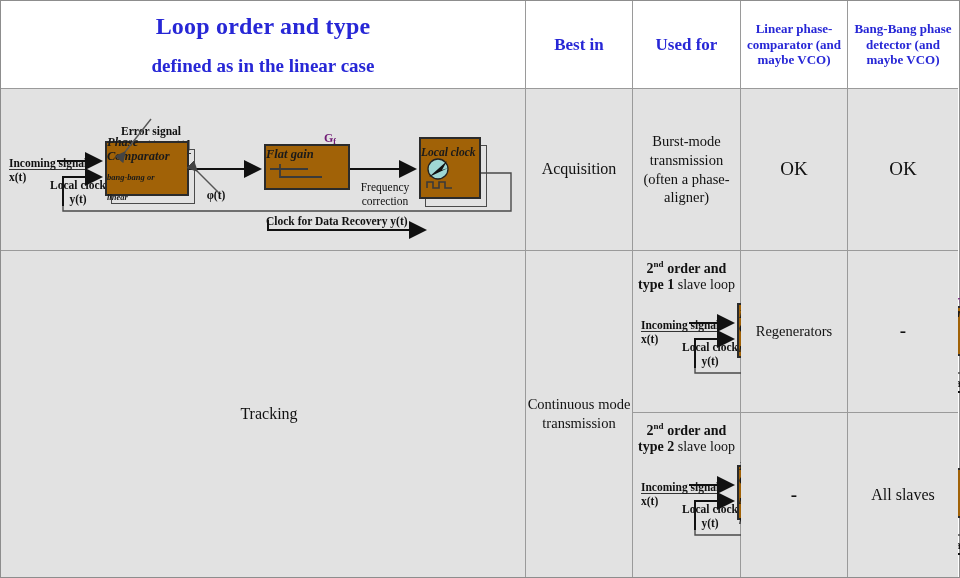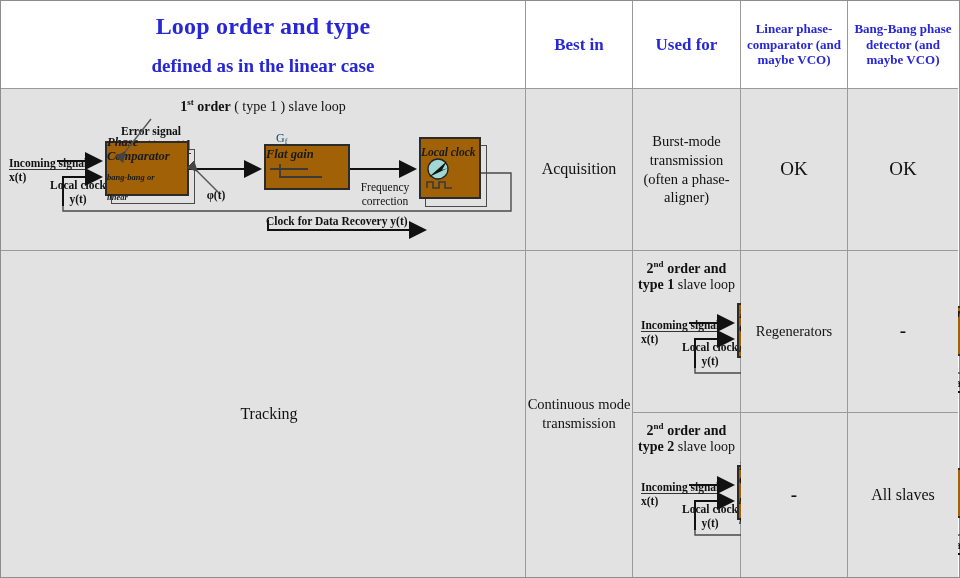--- a/index.html
+++ b/index.html
@@ -42,21 +42,21 @@
        display:flex;flex-direction:column;align-items:flex-start;justify-content:center;text-align:center;}
   .blk .bt{font-style:italic;font-weight:700;font-size:12.5px;color:#1a1a1a;line-height:1.12;}
   .blk .bs{font-style:italic;font-weight:700;font-size:8.5px;color:#1a1a1a;line-height:1.1;margin-top:10px;}
   .blk .bs2{font-style:italic;font-weight:700;font-size:11.5px;color:#1a1a1a;line-height:1.1;}
 
   .shadow{position:absolute;border:1.5px solid #4a4a4a;background:transparent;box-sizing:border-box;}
 
   .lbl{position:absolute;font-size:11.5px;color:#111;line-height:1.2;text-align:center;}
   .lbl.bold{font-weight:700;}
   .lbl.l{text-align:left;}
-  .gf{position:absolute;font-size:12px;color:#0c4a6e;font-weight:400;text-align:left;}
+  .gf{position:absolute;font-size:12px;color:#701a75;font-weight:700;text-align:right;}
   .gf i{font-size:8px;font-style:normal;vertical-align:-2px;}
 
   svg.wires{position:absolute;inset:0;width:100%;height:100%;overflow:visible;}
   .ln{stroke:#111;stroke-width:2;fill:none;}
   .ln-thin{stroke:#555;stroke-width:1.4;fill:none;}
   .ln-box{stroke:#4a4a4a;stroke-width:1.4;fill:none;}
   .sym{stroke:#3a3a3a;stroke-width:1.8;fill:none;}
 </style>
 </head>
 <body>
@@ -78,24 +78,20 @@
     </div>
     <div class="cell hdr">
       <span class="hdr-lbl hdr-small">Linear phase-comparator (and maybe VCO)</span>
     </div>
     <div class="cell hdr last-col">
       <span class="hdr-lbl hdr-small">Bang-Bang phase detector (and maybe VCO)</span>
     </div>
 
     <div class="cell">
       <div class="diagram">
-        <div class="row-title">
-          <b><span>1</span><sup>st</sup><span> order</span></b>
-          <span>( type 1 ) slave loop</span>
-        </div>
 
         <div class="lbl bold" style="left:95px;top:36px;width:110px;">
           <span>Error signal</span><br>
           <span style="border-bottom:1px solid #333;display:inline-block;padding:0 1px;">ε(t) = x(t) – y(t)]</span>
         </div>
         <div class="lbl bold l" style="left:8px;top:68px;width:90px;">
           <span style="border-bottom:1px solid #333;">Incoming signal</span><br>
           <span>x(t)</span>
         </div>
         <div class="lbl bold" style="left:38px;top:90px;width:78px;">

